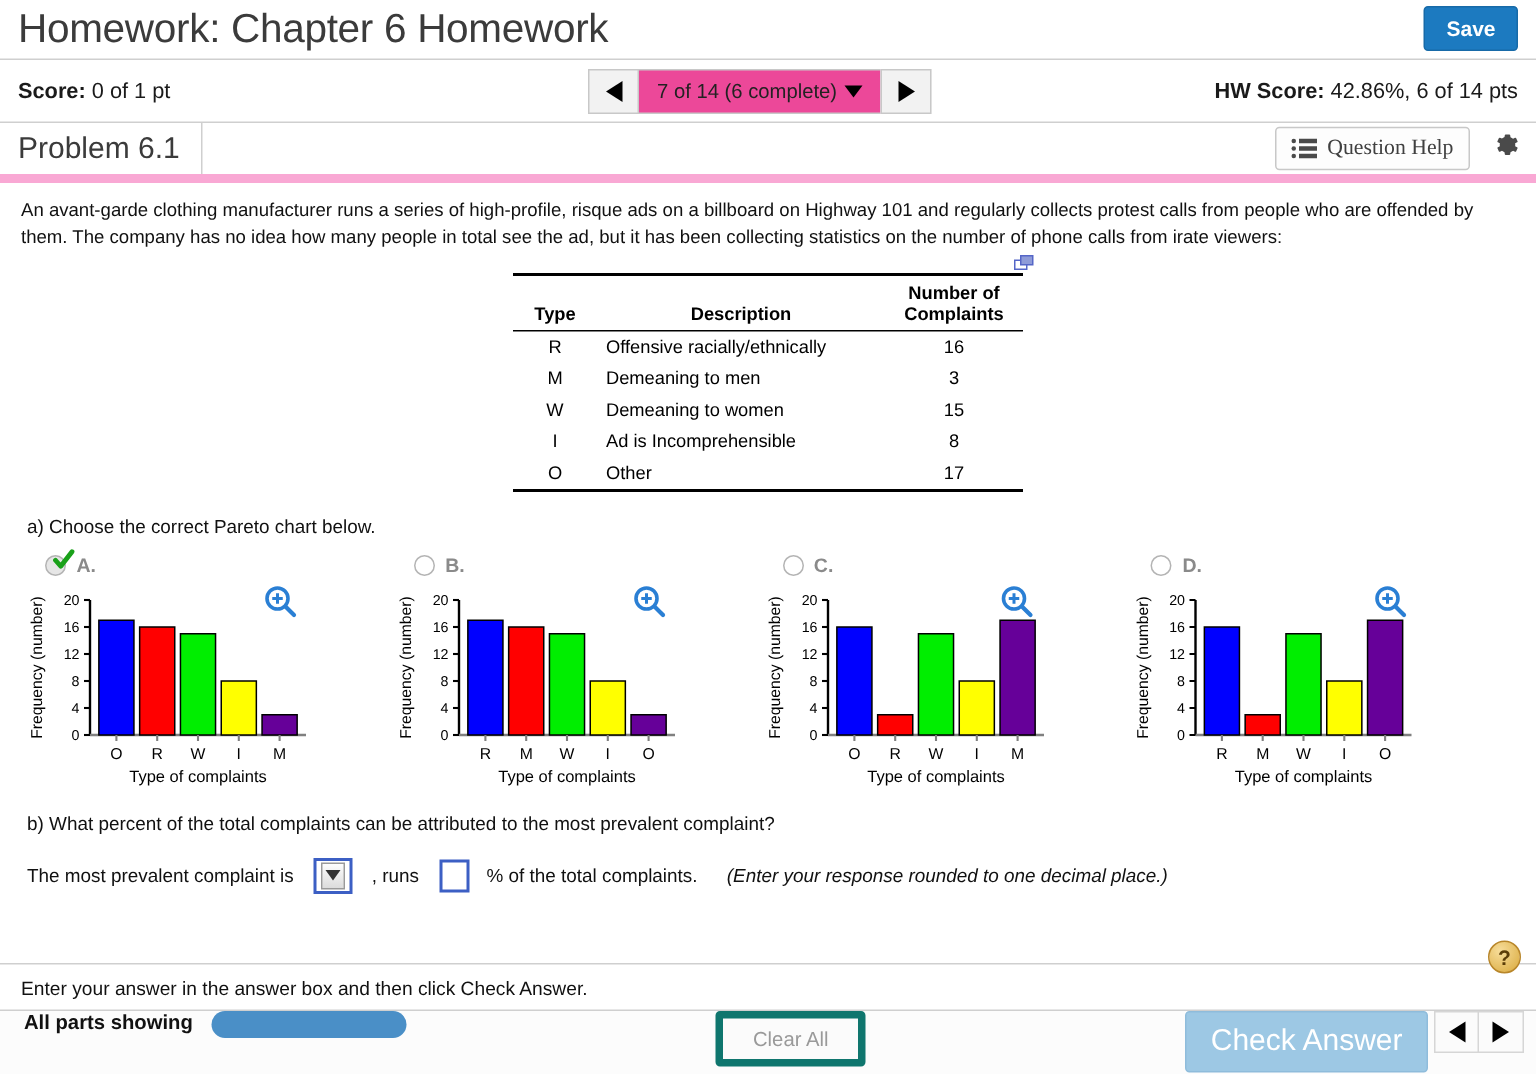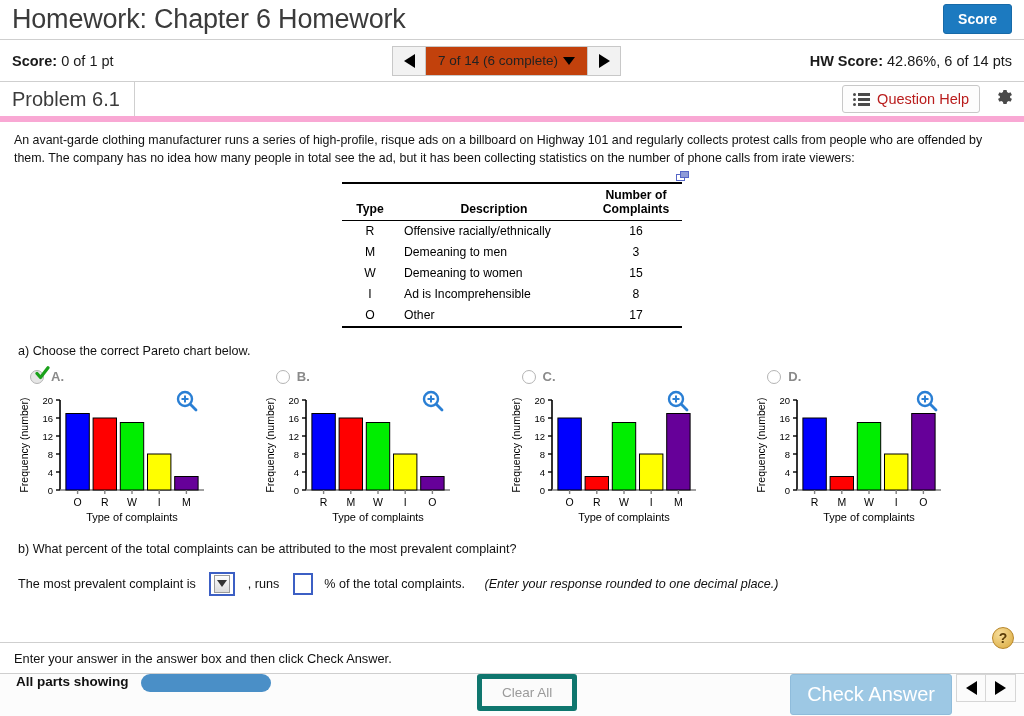--- a/index.html
+++ b/index.html
@@ -33,42 +33,42 @@
   .score-left b { font-weight:bold; }
   .spinner {
     position:absolute; left:392px; top:50%; transform:translateY(-50%);
     display:flex; align-items:stretch; height:30px;
   }
   .sp-btn {
     width:34px; background:#f2f2f2; border:1px solid #c8c8c8;
     display:flex; align-items:center; justify-content:center; cursor:pointer;
   }
   .sp-mid {
-    background:#c2410c; border:1px solid #c8c8c8; border-left:none; border-right:none;
+    background:#ec4899; border:1px solid #c8c8c8; border-left:none; border-right:none;
     display:flex; align-items:center; justify-content:center; gap:5px;
     padding:0 12px; font-size:13.5px; color:#222; cursor:pointer; white-space:nowrap;
   }
   .sp-btn.right { border-left:1px solid #c8c8c8; }
   .tri-l { width:0;height:0;border-top:7px solid transparent;border-bottom:7px solid transparent;border-right:11px solid #000; }
   .tri-r { width:0;height:0;border-top:7px solid transparent;border-bottom:7px solid transparent;border-left:11px solid #000; }
   .tri-d { width:0;height:0;border-left:6px solid transparent;border-right:6px solid transparent;border-top:8px solid #000; }
   .score-right { position:absolute; right:12px; white-space:nowrap; font-size:14.5px; }
   .score-right b { font-weight:bold; }
 
   
   .problembar {
     position:relative; height:40px; border-bottom:6px solid #f9a8d4;
     display:flex; align-items:center; padding:0 12px;
   }
   .problem-title { font-size:20px; color:#3b3b3b; padding-right:14px; border-right:1px solid #cfcfcf; height:100%; display:flex; align-items:center; }
   .qhelp {
     position:absolute; right:44px; top:50%; transform:translateY(-50%);
     display:flex; align-items:center; gap:7px;
     border:1px solid #c8c8c8; border-radius:3px; background:#fdfdfd;
-    padding:5px 10px; font-size:14.5px; color:#b91c1c; cursor:pointer;
+    padding:5px 10px; font-size:14.5px; color:#404040; cursor:pointer;font-family:Liberation Serif, serif;
   }
   .list-icon { display:flex; flex-direction:column; gap:2px; }
   .list-icon .row { display:flex; align-items:center; gap:2px; }
   .list-icon .dot { width:3px;height:3px;background:#4a4a4a;border-radius:50%; }
   .list-icon .bar { width:12px;height:3px;background:#4a4a4a; }
   .gear { position:absolute; right:10px; top:50%; transform:translateY(-50%); cursor:pointer; }
 
   
   .content { position:relative; padding:10px 14px 0 14px; }
   .qtext { font-size:12.4px; color:#111; line-height:1.45; max-width:1000px; }
@@ -148,21 +148,21 @@
   .nav-btn + .nav-btn { border-left:none; }
   .divider-v { position:absolute; right:62px; width:1px; height:24px; background:#d6d6d6; }
 </style>
 </head>
 <body>
 
 <div id="app">
 
   <div class="titlebar">
     <div class="title-text">Homework: Chapter 6 Homework</div>
-    <button class="save-btn">Score</button>
+    <button class="save-btn">Save</button>
   </div>
 
   <div class="scorebar">
     <div class="score-left">
       <b>Score:</b>
       <span>0 of 1 pt</span>
     </div>
 
     <div class="spinner">
       <div class="sp-btn">

